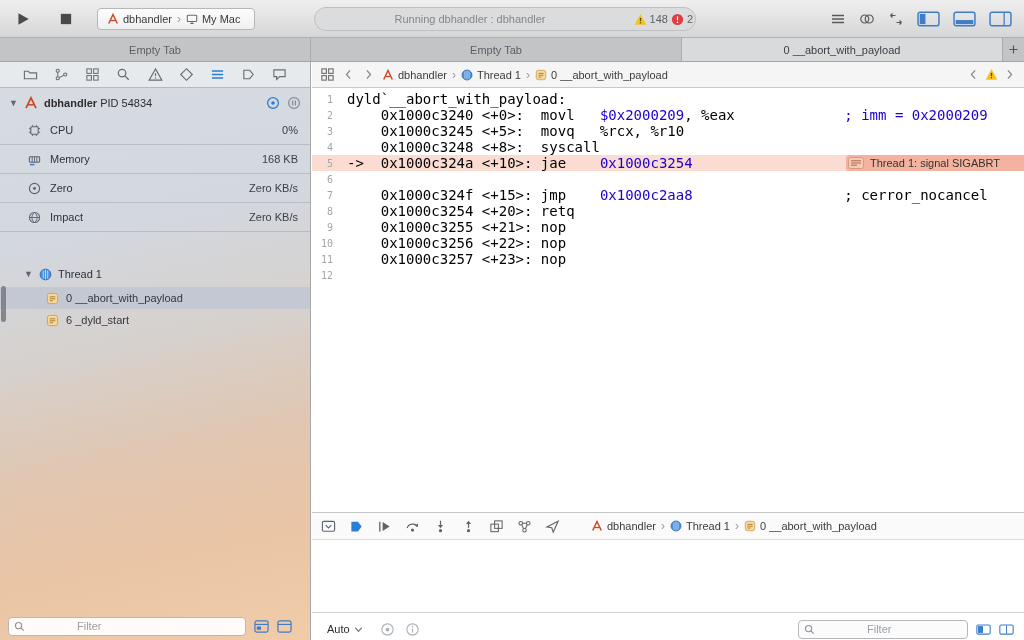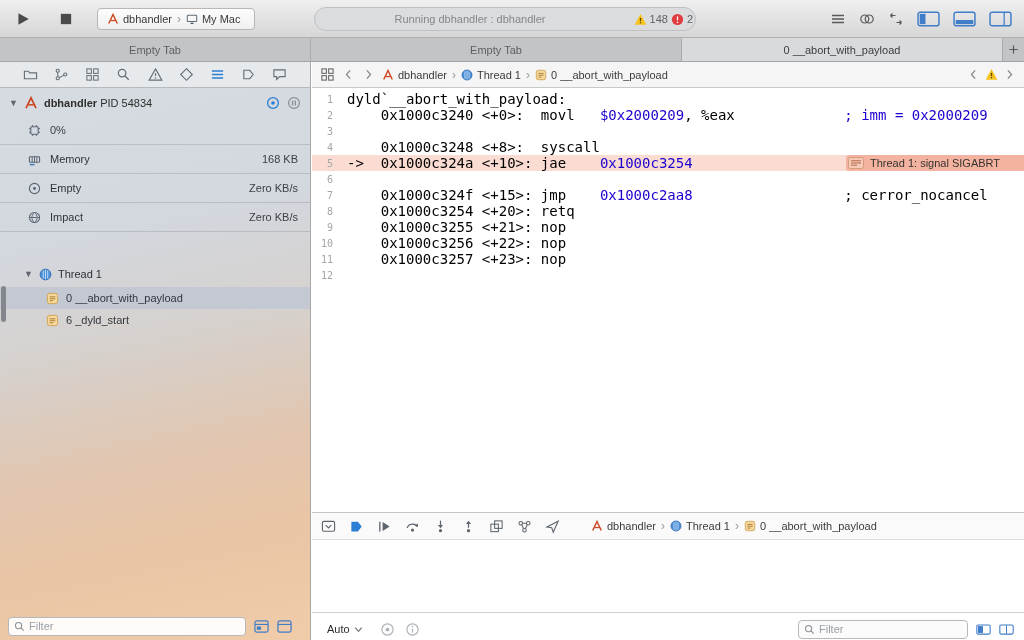--- a/index.html
+++ b/index.html
@@ -55,21 +55,21 @@
   .gauge-ic{color:#5b6672;}
   #thread-row{position:absolute;left:0;top:199px;width:100%;height:26px;display:flex;align-items:center;padding:0 9px 0 24px;gap:6px;color:#2e3238;}
   #frames{position:absolute;left:0;top:225px;width:100%;}
   .frame-row{height:22px;display:flex;align-items:center;padding:0 9px 0 46px;gap:7px;color:#33373d;cursor:default;}
   .frame-row.selected{background:#c3c8d2;}
   #scroll-pill{position:absolute;left:1px;top:224px;width:5px;height:36px;border-radius:3px;background:#83868d;}
   #sidebar-filterbar{position:absolute;left:0;bottom:0;width:100%;height:28px;display:flex;align-items:center;padding:0 8px;gap:8px;}
   .filter-field{height:19px;background:rgba(255,255,255,.92);border:1px solid #b5b9be;border-radius:4px;
     display:flex;align-items:center;padding:0 5px;gap:4px;}
   .filter-field input{border:none;outline:none;background:transparent;font-family:"Liberation Sans",sans-serif;
-    font-size:11px;color:#333;width:100%;}
+    font-size:11px;color:#333;width:100%;margin-left:48px;}
   .filter-field input::placeholder{color:#9aa0a6;}
   #sidebar-filter{width:238px;}
   .blue-sq{color:#3f7dc8;}
 
   
   #editor{position:absolute;left:312px;top:62px;width:712px;height:578px;background:#fff;}
   #jumpbar{position:absolute;left:0;top:0;width:100%;height:26px;background:#f5f5f5;border-bottom:1px solid #c9c9c9;
     display:flex;align-items:center;padding:0 8px;gap:7px;color:#3c3c3c;}
   .crumbs{display:flex;align-items:center;gap:5px;}
   .crumb{display:flex;align-items:center;gap:4px;cursor:default;}
@@ -306,41 +306,42 @@
     </div>
 
     <div id="gauges">
         <div class="gauge-row">
           <span class="icon i13 gauge-ic">
             <svg viewBox="0 0 14 14">
               <rect x="3" y="3" width="8" height="8" rx="1" fill="none" stroke="currentColor" stroke-width="1.2"></rect>
               <path d="M5 1v2M9 1v2M5 11v2M9 11v2M1 5h2M1 9h2M11 5h2M11 9h2" stroke="currentColor"></path>
             </svg>
           </span>
+          <span class="glabel">CPU</span>
           <span class="gvalue">0%</span>
         </div>
         <div class="gauge-row">
           <span class="icon i13 gauge-ic">
             <svg viewBox="0 0 14 14">
               <rect x="1.5" y="4" width="11" height="6" rx="1" fill="none" stroke="currentColor" stroke-width="1.2"></rect>
               <path d="M4.5 4v6M7 4v6M9.5 4v6" stroke="currentColor"></path>
               <path d="M2 12.5h5" stroke="#3f7dc8" stroke-width="1.6"></path>
             </svg>
           </span>
           <span class="glabel">Memory</span>
           <span class="gvalue">168 KB</span>
         </div>
         <div class="gauge-row">
           <span class="icon i13 gauge-ic">
             <svg viewBox="0 0 14 14">
               <circle cx="7" cy="7" r="5.5" fill="none" stroke="currentColor" stroke-width="1.2"></circle>
               <circle cx="7" cy="7" r="1.6" fill="currentColor"></circle>
             </svg>
           </span>
-          <span class="glabel">Empty</span>
+          <span class="glabel">Zero</span>
           <span class="gvalue">Zero KB/s</span>
         </div>
         <div class="gauge-row">
           <span class="icon i13 gauge-ic">
             <svg viewBox="0 0 14 14">
               <circle cx="7" cy="7" r="5.5" fill="none" stroke="currentColor" stroke-width="1.1"></circle>
               <path d="M1.5 7h11M7 1.5c-3.8 3.4-3.8 7.6 0 11M7 1.5c3.8 3.4 3.8 7.6 0 11" fill="none" stroke="currentColor" stroke-width="1"></path>
             </svg>
           </span>
           <span class="glabel">Impact</span>
@@ -485,20 +486,21 @@
         <div class="code-row">
           <span class="gutter">1</span>
           <span class="code-text"><span class="seg-p">dyld`__abort_with_payload:</span></span>
         </div>
         <div class="code-row">
           <span class="gutter">2</span>
           <span class="code-text"><span class="seg-p">    0x1000c3240 &lt;+0&gt;:  movl   </span><span class="seg-n">$0x2000209</span><span class="seg-p">, %eax</span><span class="seg-p">             </span><span class="seg-n">; imm = 0x2000209 </span></span>
         </div>
         <div class="code-row">
           <span class="gutter">3</span>
+          <span class="code-text"><span class="seg-p">    0x1000c3245 &lt;+5&gt;:  movq   %rcx, %r10</span></span>
         </div>
         <div class="code-row">
           <span class="gutter">4</span>
           <span class="code-text"><span class="seg-p">    0x1000c3248 &lt;+8&gt;:  syscall</span></span>
         </div>
         <div class="code-row hl">
           <span class="gutter">5</span>
           <span class="code-text"><span class="seg-p">-&gt;  0x1000c324a &lt;+10&gt;: jae    </span><span class="seg-n">0x1000c3254</span><span class="seg-p">                  </span><span class="seg-n">; &lt;+20&gt;</span></span>
           <div class="annotation">
             <span class="icon ann-ic">

